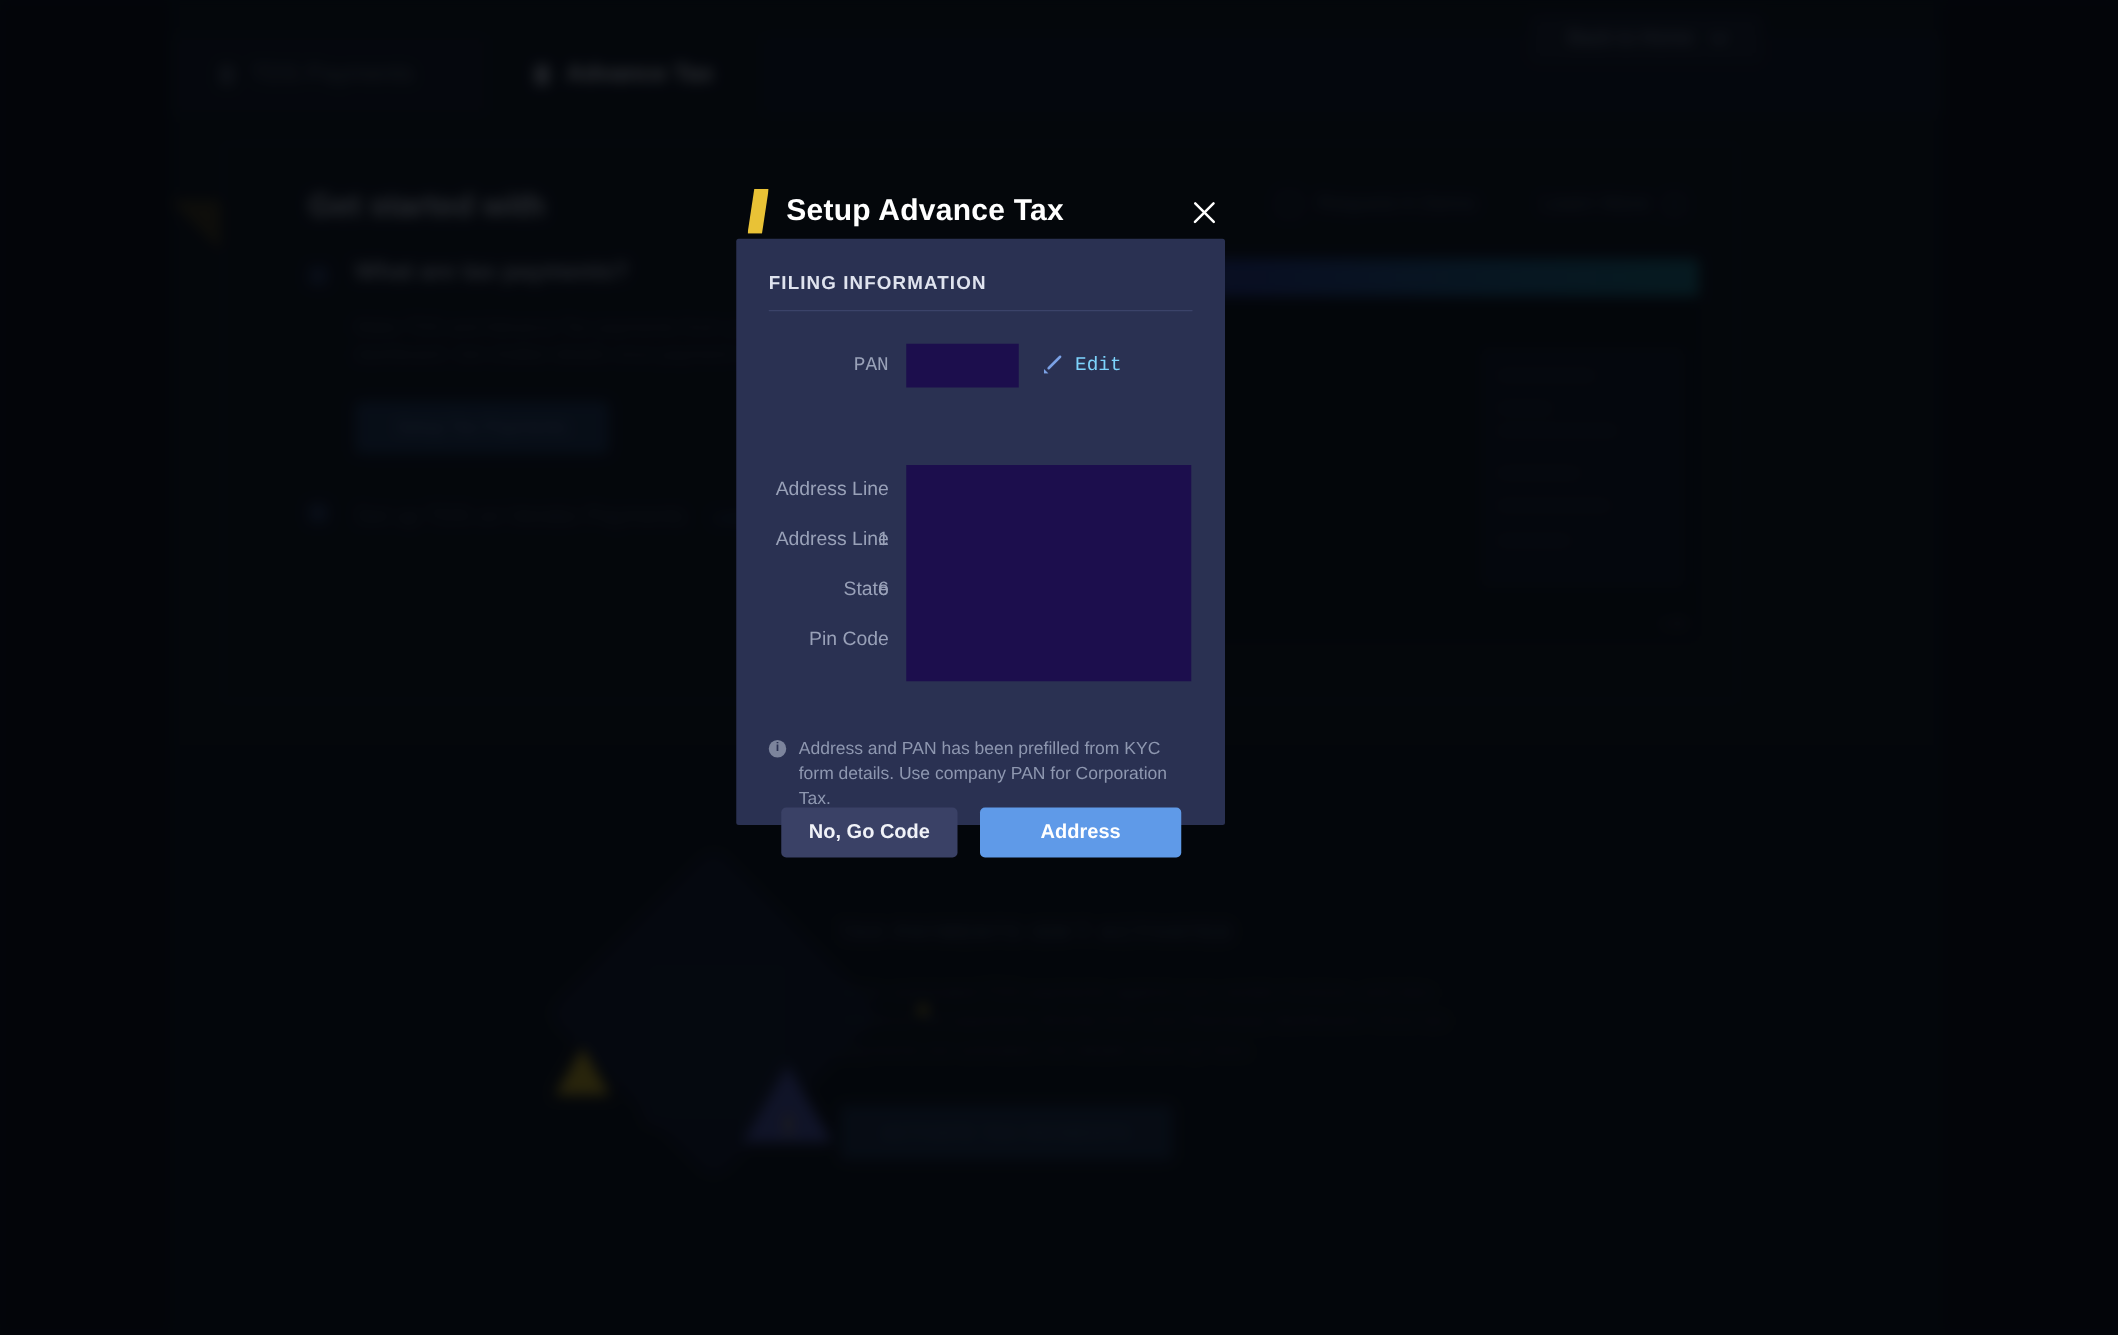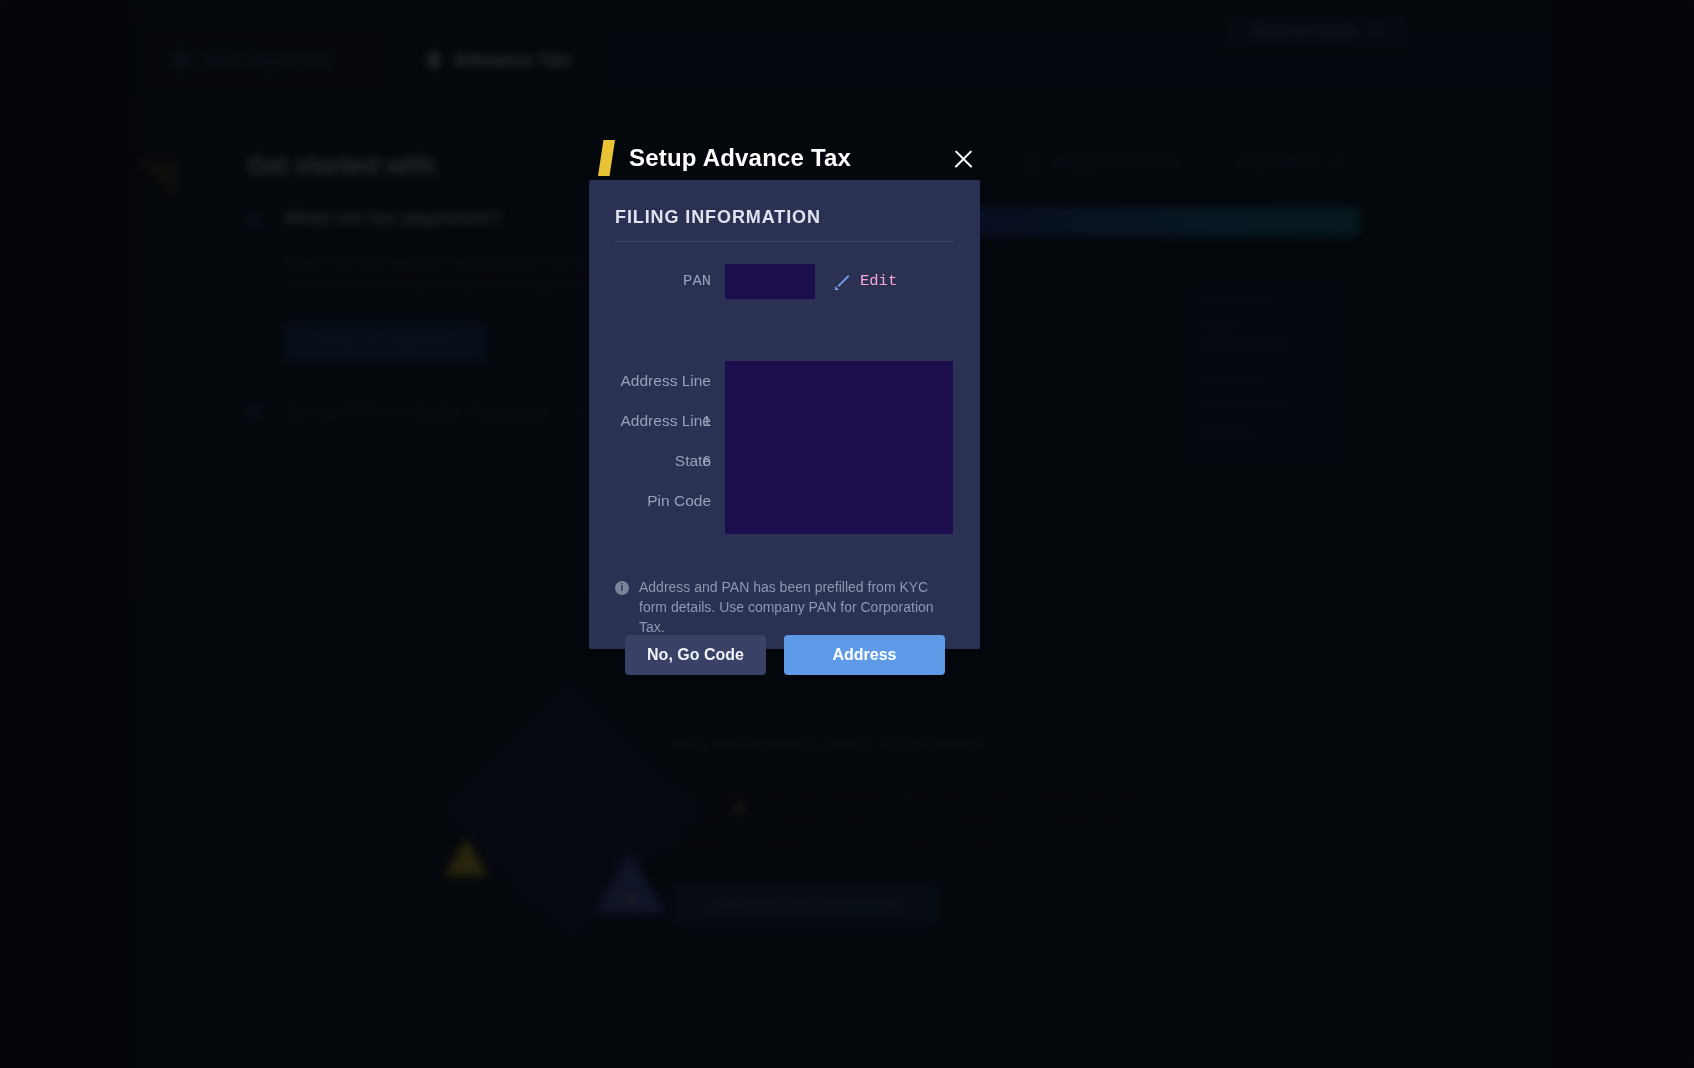--- a/index.html
+++ b/index.html
@@ -151,21 +151,21 @@
     background: #1a2b45; border-radius: 4px;
     display: flex; align-items: center; justify-content: center;
     color: #3f5476; font-size: 14px; letter-spacing: 1.1px;
   }
 
   
   #dim { position: absolute; inset: 0; background: rgba(4,6,11,.62); }
 
   
   #modal {
-    position: absolute; left: 589px; top: 132px;
+    position: absolute; left: 589px; top: 143px;
     width: 391px; height: 517px; padding-left: 36px;
   }
   .modal-head {
     position: absolute; left: 0; top: 0; width: 391px; height: 52px;
     display: flex; align-items: center; gap: 14px;
   }
   .logo-mark {
     width: 17px; height: 36px; margin-left: 9px; flex: none;
     background: #e9c236;
     clip-path: polygon(32% 0, 100% 0, 68% 100%, 0 100%);
@@ -180,29 +180,29 @@
     width: 23px; height: 2.3px; background: #ffffff; border-radius: 1px;
   }
   .close-btn:before { transform: rotate(45deg); }
   .close-btn:after  { transform: rotate(-45deg); }
 
   .modal-body {
     position: absolute; left: 0; top: 48px; width: 391px; height: 469px;
     background: #2a3152; border-radius: 2px;
   }
   .sect-label {
-    color: #dfe3ee; font-size: 18px; font-weight: bold; letter-spacing: .9px;
+    color: #dfe3ee; font-size: 15px; font-weight: bold; letter-spacing: .9px;
   }
   .hr { height: 1px; background: #3b4369; }
 
   .pan-row { display: flex; align-items: center; gap: 0; }
   .f-label { color: #99a1b8; font-size: 15.5px; text-align: right; }
   .redact { background: #1c0e4d; }
 
-  .edit-link { display: flex; align-items: flex-end; gap: 9px; color: #f9a8d4; font-size: 15.5px; cursor: pointer; }
+  .edit-link { display: flex; align-items: flex-start; gap: 9px; color: #7dd3fc; font-size: 15.5px; cursor: pointer; }
   .pen { width: 16px; height: 16px; position: relative; }
   .pen:before {
     content:""; position:absolute; left:1px; top:6px; width: 15px; height: 2px;
     background:#7ba2e6; transform: rotate(-45deg); border-radius:1px;
   }
   .pen:after {
     content:""; position:absolute; left:0px; top:12px; width: 4px; height: 4px;
     background:#7ba2e6; clip-path: polygon(0 100%, 100% 100%, 0 0);
   }
 

